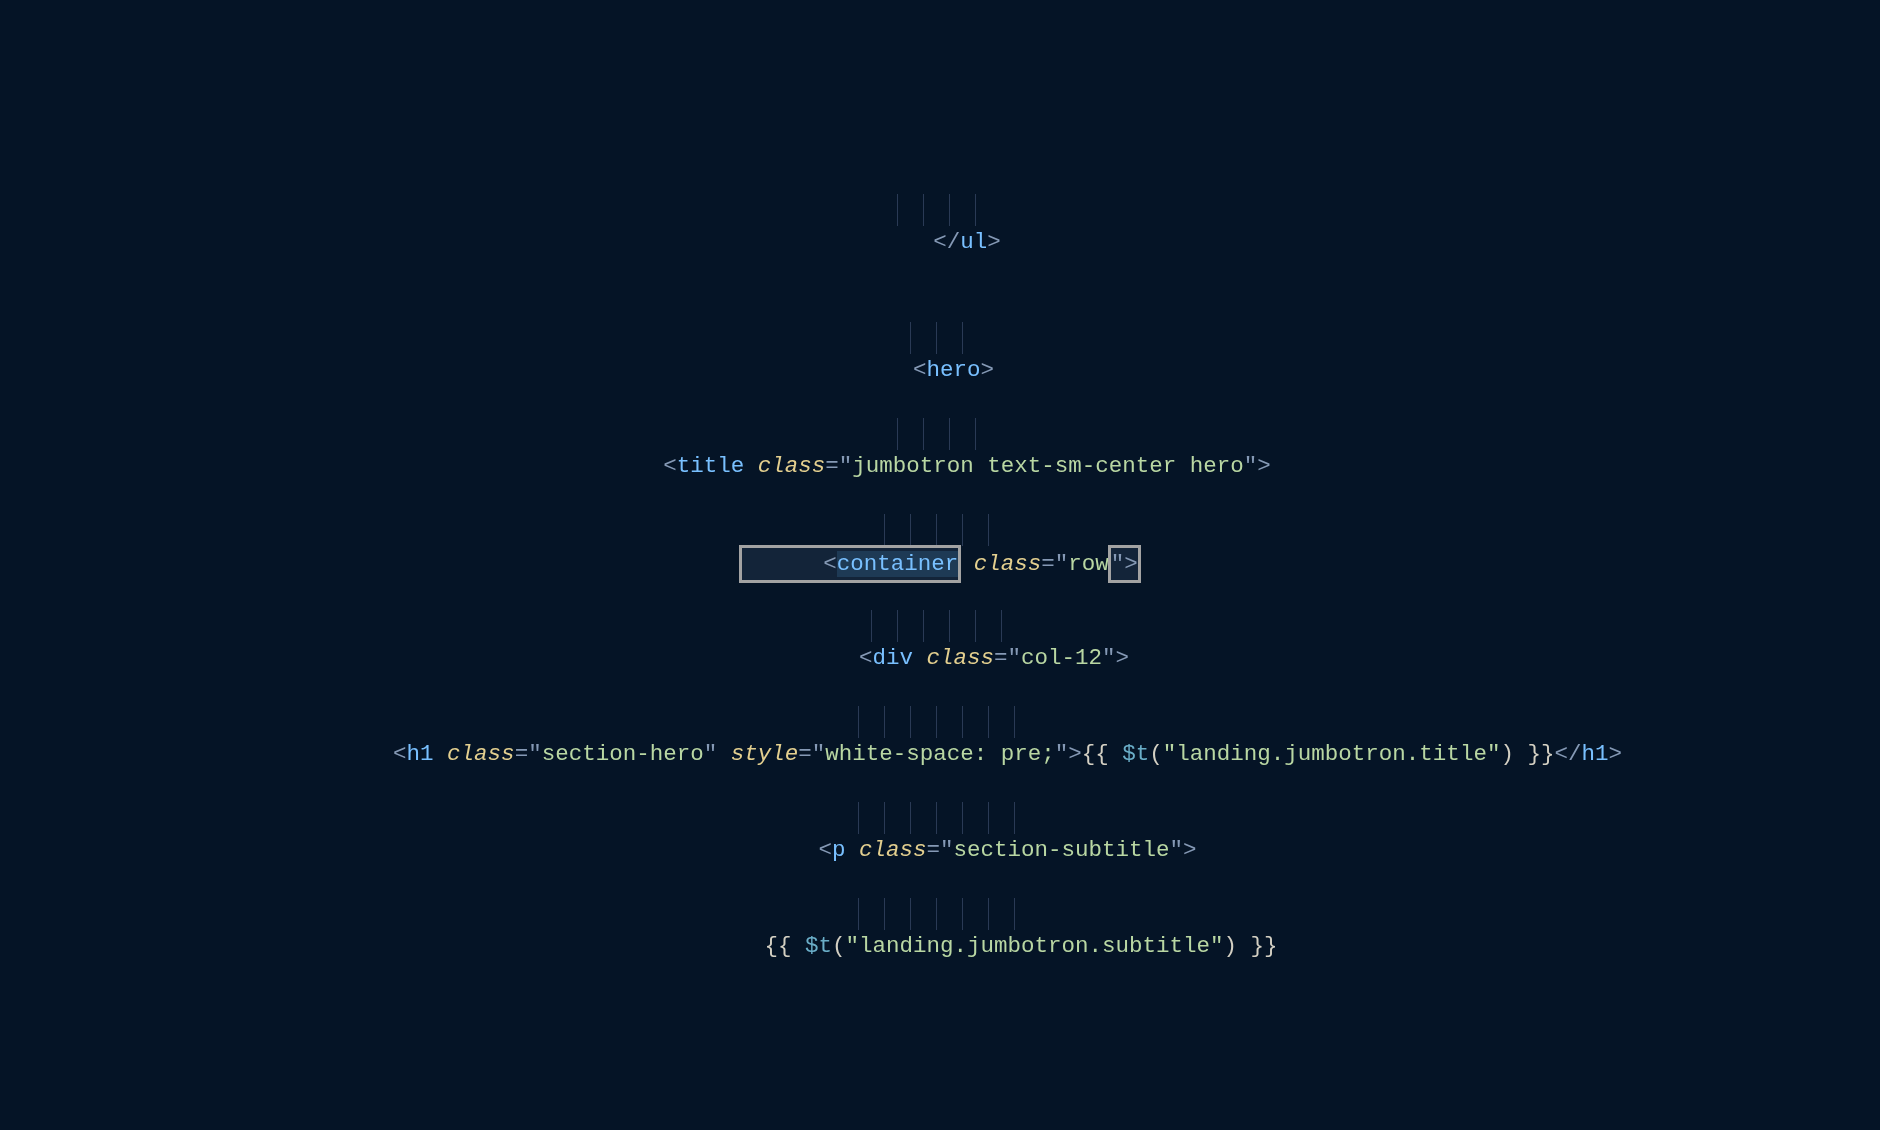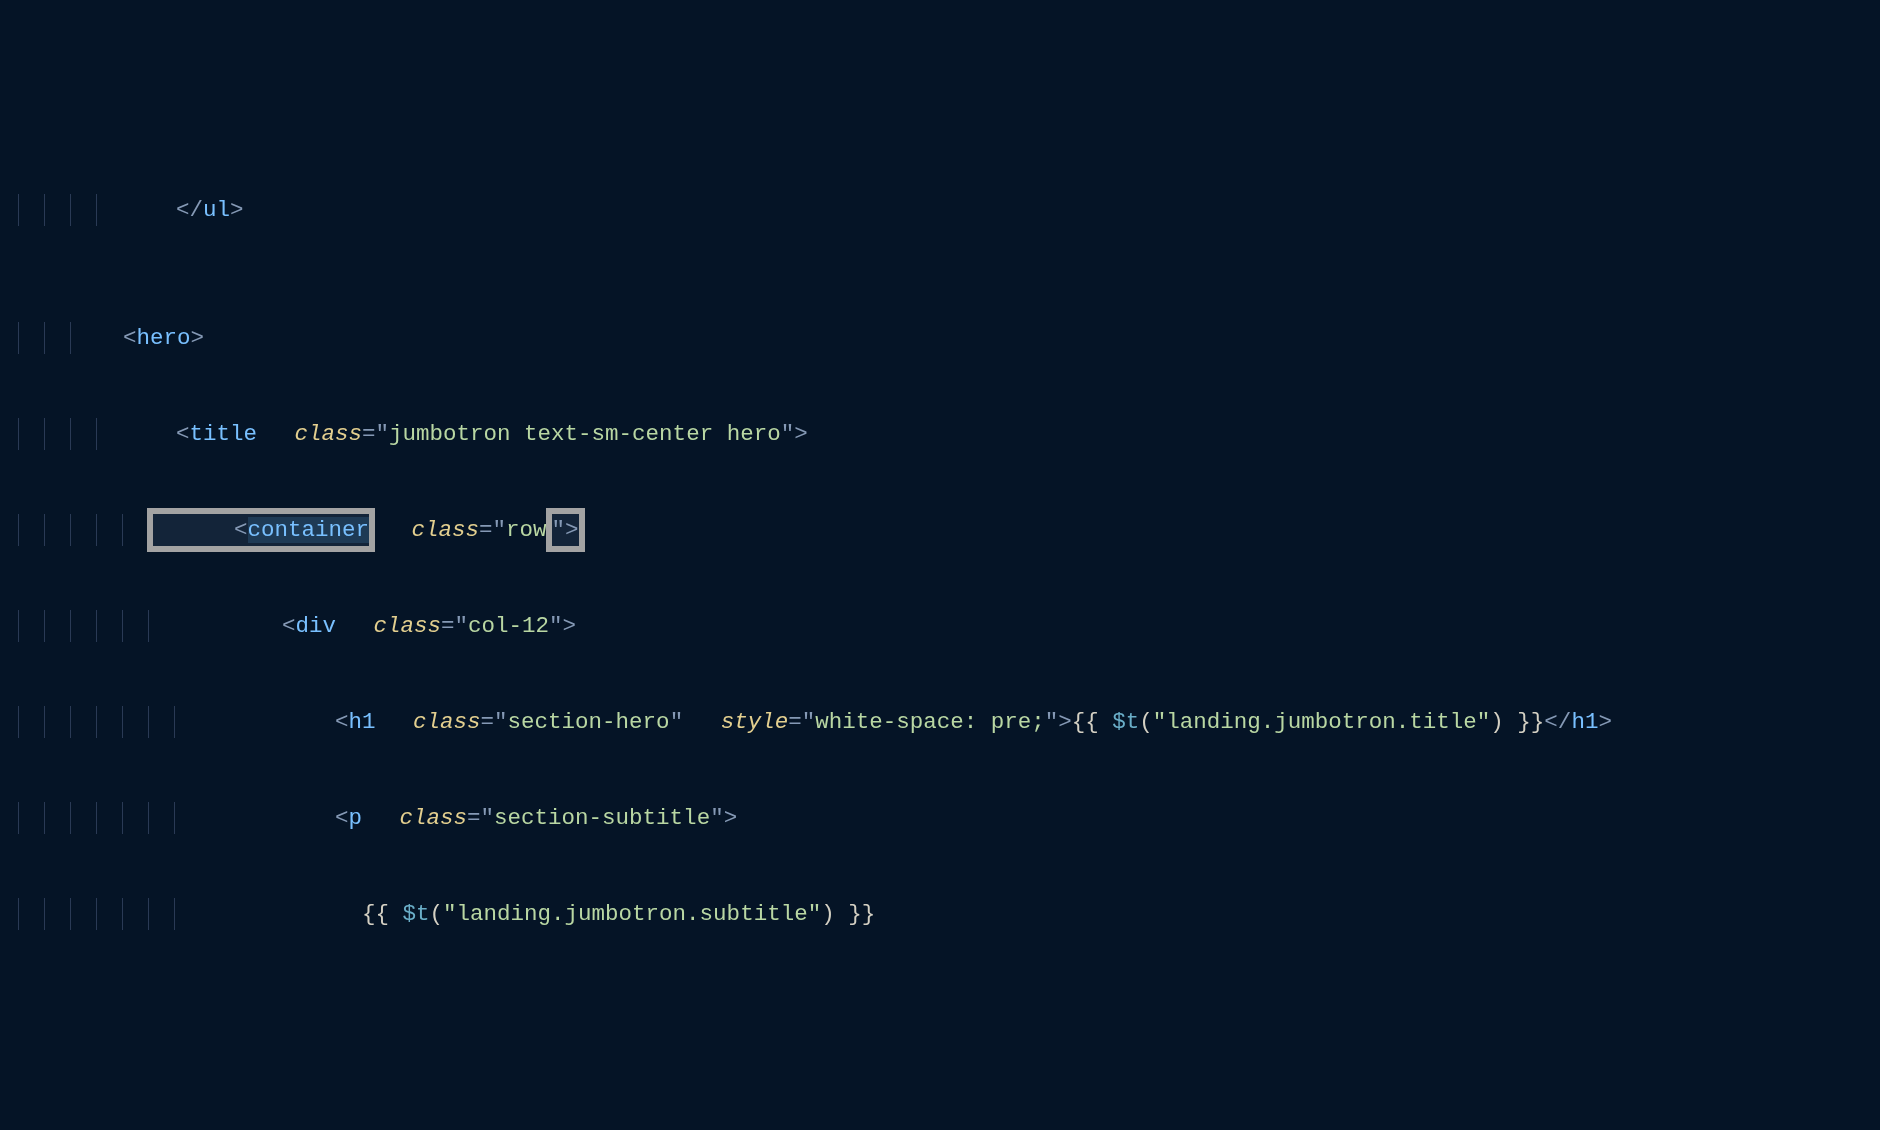--- a/index.html
+++ b/index.html
@@ -14,45 +14,46 @@
     padding-top: 2px;
   }
   .editor {
     position: relative;
     padding-left: 0;
   }
   .line {
     display: flex;
     height: 32px;
     align-items: center;
+    flex-direction: column;
   }
   .guides {
     display: inline-flex;
     height: 32px;
   }
   .guide {
     display: inline-block;
     width: 26px;
     height: 32px;
     border-left: 1px solid #2a3a55;
   }
   .guide.l1 { margin-left: 18px; }
   .code { display: inline; }
   
   
   .p  { color: #8599b5; }           
   .tg { color: #79c0ff; }           
   .tg.hi { background: #1e3a55; }   
-  .at { color: #e3cf8f; font-style: italic; margin-left: 24px; } 
+  .at { color: #e3cf8f; font-style: italic; } 
   .st { color: #b9d7a3; }
   .tx { color: #d4d0c3; }           
   .id { color: #6aaec8; }           
   .cursor {
     display:inline-block;
-    border:6px solid #a3a3a3;
+    border:3px solid #a3a3a3;
     background: rgba(100,130,170,.15);
     margin: -1px;
   }
 </style>
 </head>
 <body>
 
 
 
 <div class="editor">

